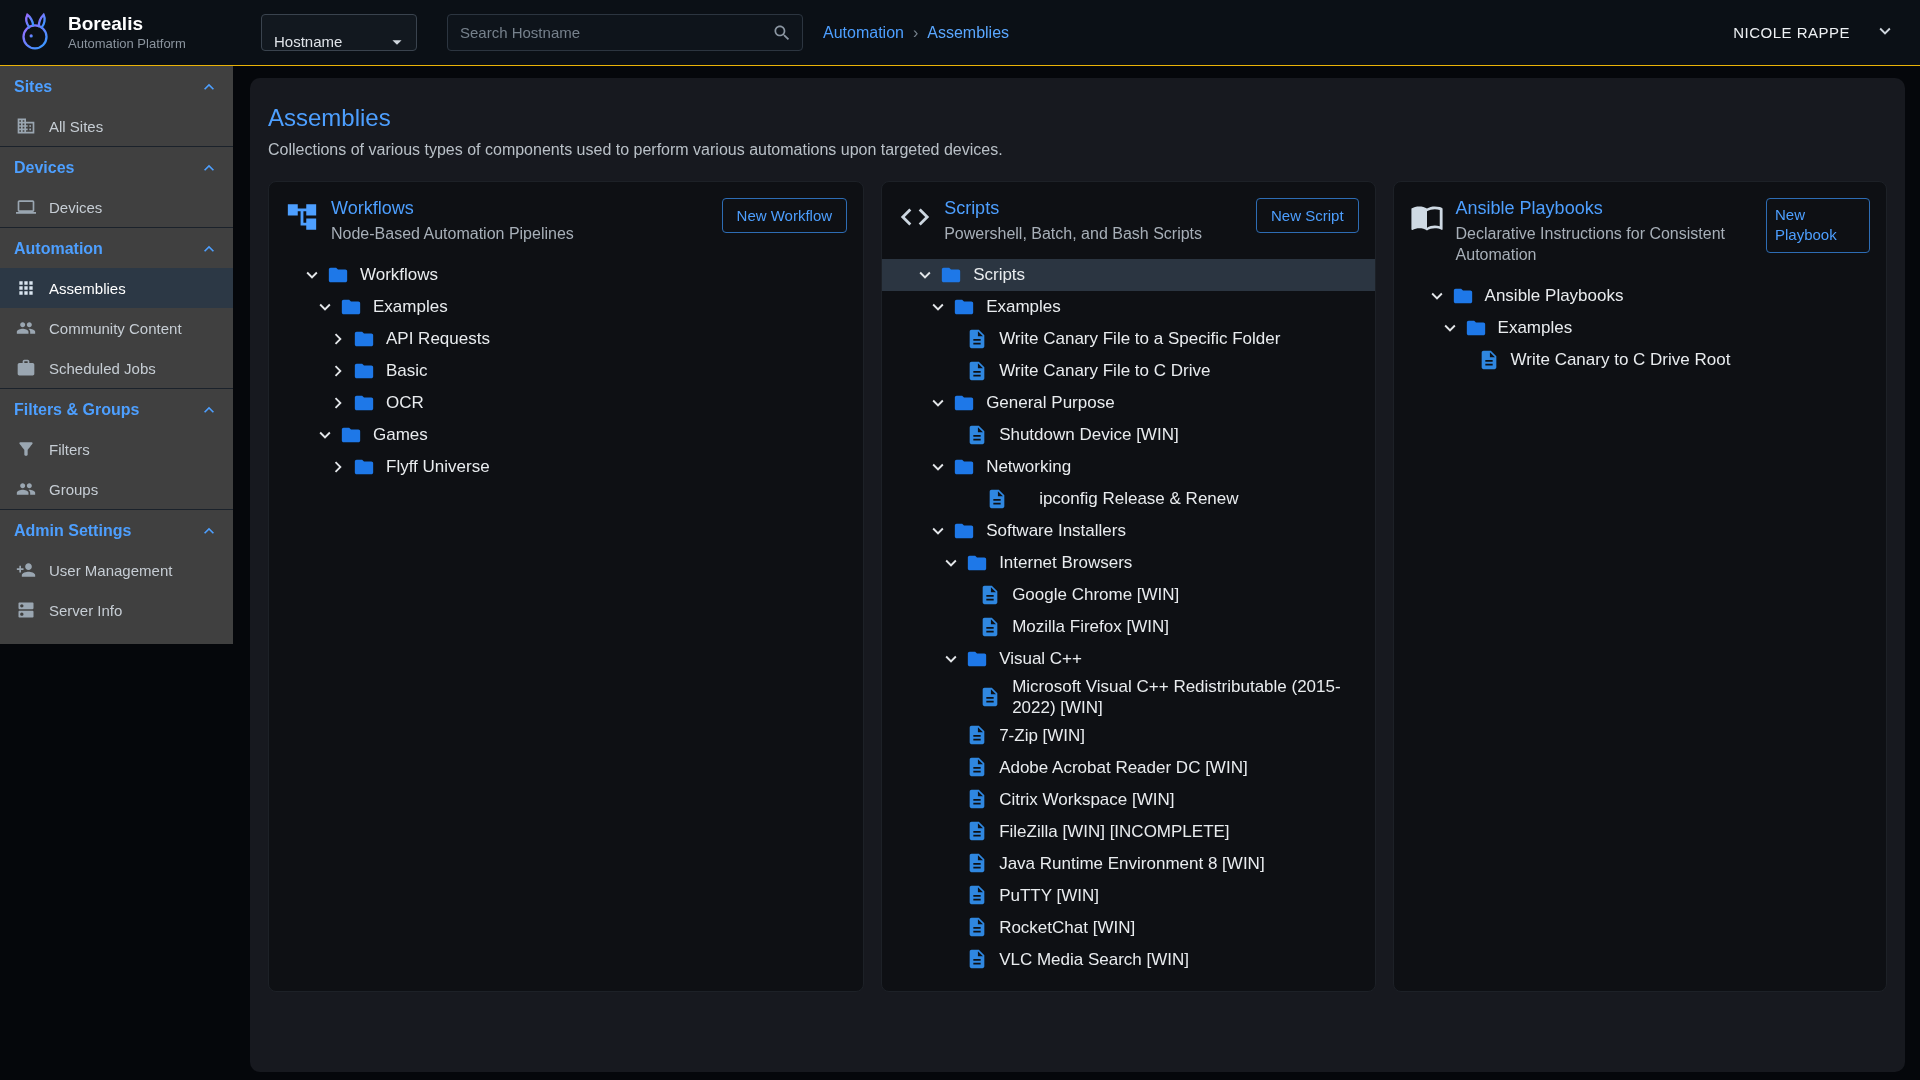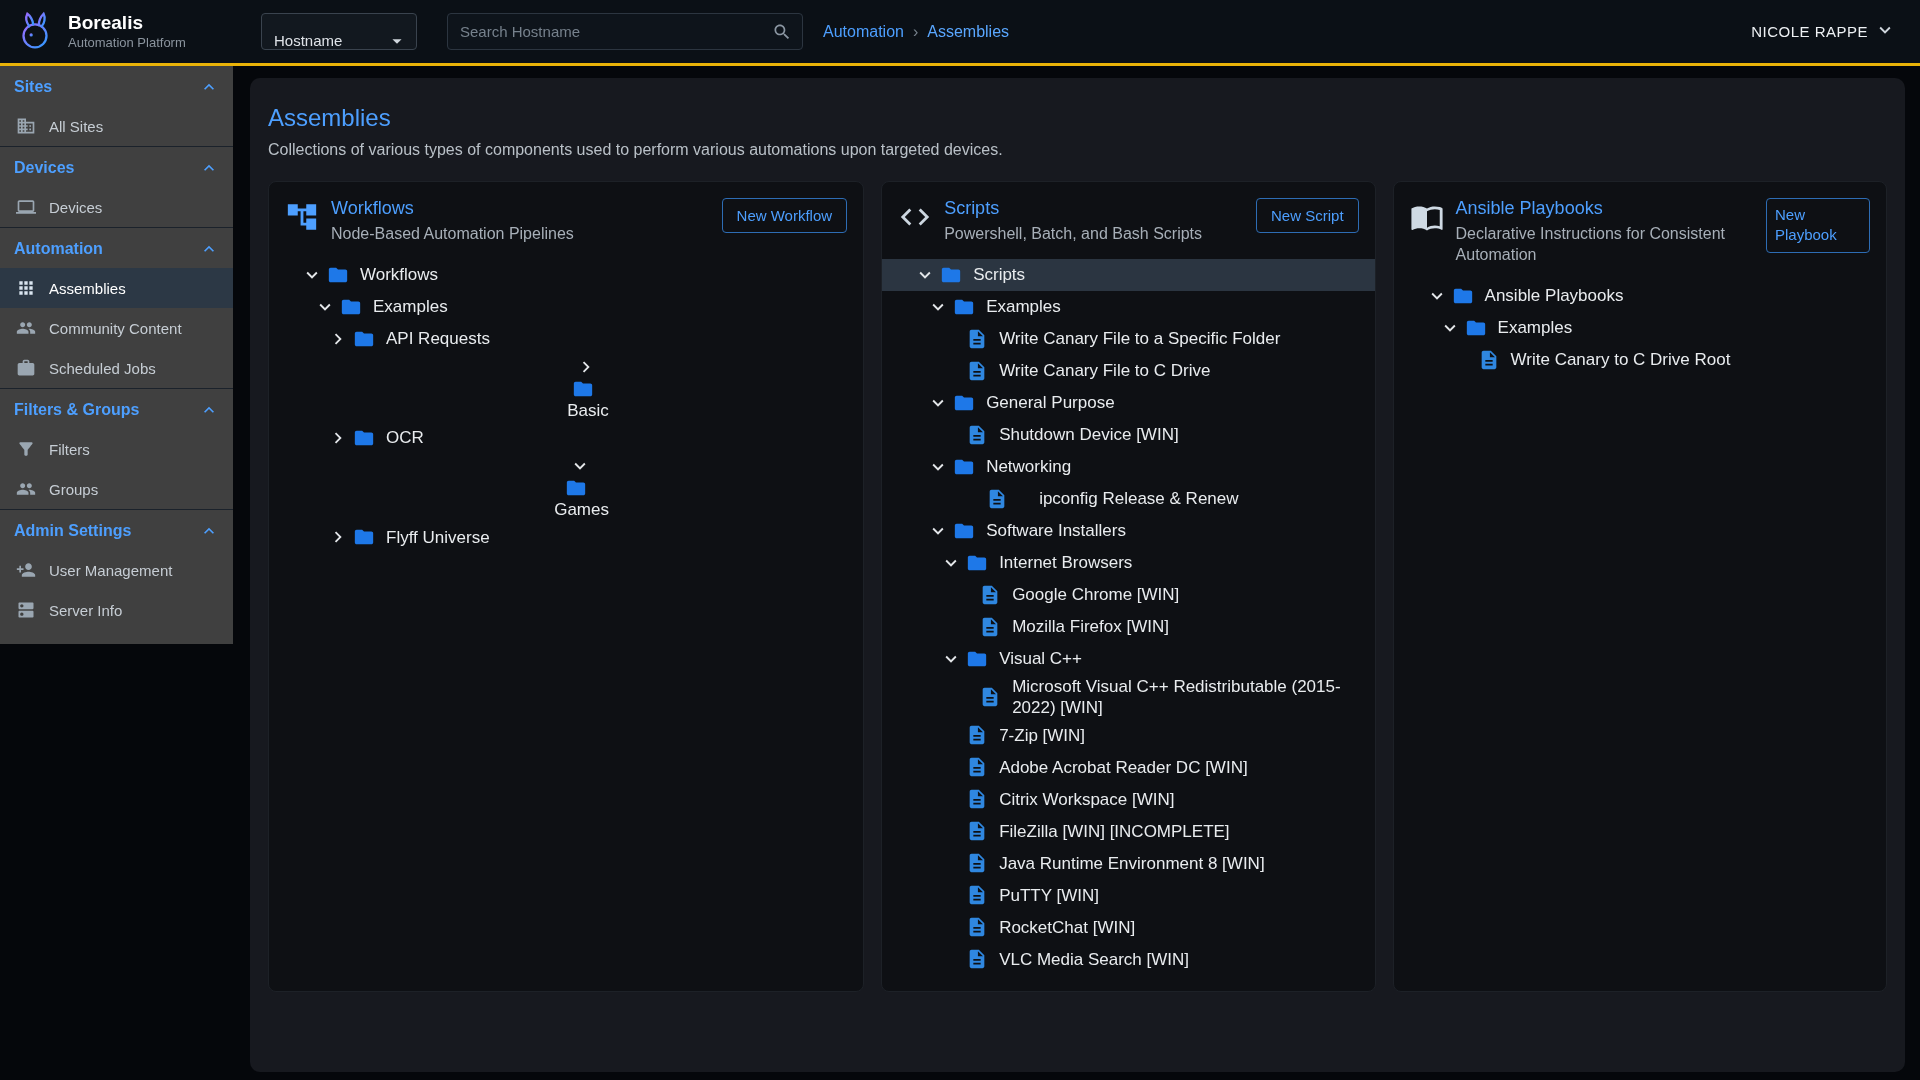--- a/index.html
+++ b/index.html
@@ -5,21 +5,21 @@
   * { box-sizing: border-box; }
   html,body { margin:0; padding:0; }
   body {
     width:1920px; height:1080px; overflow:hidden;
     background:#05070b; color:#e8eaed;
     font-family:"Liberation Sans", sans-serif;
   }
   
   .topbar {
     height:66px; background:#0b1016; display:flex; align-items:center;
-    border-bottom:3px solid #eab308;
+    border-bottom:1px solid #eab308;
   }
   .brand { width:233px; flex:none; display:flex; align-items:center; gap:10px; padding-left:12px; }
   .logo { width:46px; height:46px; display:inline-flex; }
   .logo svg { width:46px; height:46px; }
   .brand-title { font-size:19px; font-weight:bold; color:#ffffff; line-height:1.1; }
   .brand-sub { font-size:13px; color:#8b949e; margin-top:2px; }
   .hostname-select {
     margin-left:28px; width:156px; height:37px; border:1px solid #3a434e; border-radius:4px;
     background:#12181f; display:flex; align-items:center; padding:18px 8px 0 12px;
     font-size:15px; color:#dfe3e8; cursor:pointer;
@@ -34,21 +34,21 @@
     flex:1; background:transparent; border:none; outline:none; color:#dfe3e8;
     font-size:15px; font-family:"Liberation Sans", sans-serif;
   }
   .searchbox input::placeholder { color:#76818c; }
   .search-ic { display:inline-flex; }
   .search-ic svg { width:20px; height:20px; fill:#8b96a2; }
   .breadcrumb { margin-left:20px; display:flex; align-items:center; gap:9px; font-size:16px; }
   .breadcrumb a { color:#4d9fff; text-decoration:none; cursor:pointer; }
   .breadcrumb a.active { color:#5aa7ff; font-weight:500; }
   .breadcrumb .sep { color:#76818c; font-size:16px; }
-  .user { margin-left:auto; margin-right:24px; display:flex; align-items:center; gap:6px;
+  .user { margin-left:auto; margin-right:24px; display:flex; align-items:center; gap:24px;
           font-size:15px; font-weight:500; letter-spacing:0.5px; color:#eef1f4; cursor:pointer; }
   .user .chev svg { width:22px; height:22px; fill:#cfd6dd; }
   
   .body { display:flex; height:1014px; align-items:flex-start; }
   .sidebar { width:233px; flex:none; background:#404040; padding-bottom:14px; }
   .section + .section { border-top:1px solid #1b222b; }
   .section-header {
     display:flex; align-items:center; justify-content:space-between;
     padding:11px 14px 9px 14px; color:#4d9fff; font-size:16px; font-weight:bold; cursor:pointer;
   }
@@ -343,21 +343,21 @@
                       <path d="M10 6 8.59 7.41 13.17 12l-4.58 4.59L10 18l6-6z"></path>
                     </svg>
                   </span>
                   <span class="tree-icon folder">
                     <svg viewBox="0 0 24 24">
                       <path d="M10 4H4c-1.1 0-1.99.9-1.99 2L2 18c0 1.1.9 2 2 2h16c1.1 0 2-.9 2-2V8c0-1.1-.9-2-2-2h-8l-2-2z"></path>
                     </svg>
                   </span>
                   <span class="tree-label">API Requests</span>
                 </div>
-                <div class="tree-row" style="padding-left: 58px; flex-direction: column;">
+                <div class="tree-row" style="padding-left: 58px;">
                   <span class="tree-chevron">
                     <svg viewBox="0 0 24 24">
                       <path d="M10 6 8.59 7.41 13.17 12l-4.58 4.59L10 18l6-6z"></path>
                     </svg>
                   </span>
                   <span class="tree-icon folder">
                     <svg viewBox="0 0 24 24">
                       <path d="M10 4H4c-1.1 0-1.99.9-1.99 2L2 18c0 1.1.9 2 2 2h16c1.1 0 2-.9 2-2V8c0-1.1-.9-2-2-2h-8l-2-2z"></path>
                     </svg>
                   </span>
@@ -369,21 +369,21 @@
                       <path d="M10 6 8.59 7.41 13.17 12l-4.58 4.59L10 18l6-6z"></path>
                     </svg>
                   </span>
                   <span class="tree-icon folder">
                     <svg viewBox="0 0 24 24">
                       <path d="M10 4H4c-1.1 0-1.99.9-1.99 2L2 18c0 1.1.9 2 2 2h16c1.1 0 2-.9 2-2V8c0-1.1-.9-2-2-2h-8l-2-2z"></path>
                     </svg>
                   </span>
                   <span class="tree-label">OCR</span>
                 </div>
-                <div class="tree-row" style="padding-left: 45px; flex-direction: column;">
+                <div class="tree-row" style="padding-left: 45px;">
                   <span class="tree-chevron">
                     <svg viewBox="0 0 24 24">
                       <path d="M7.41 8.59 12 13.17l4.59-4.58L18 10l-6 6-6-6z"></path>
                     </svg>
                   </span>
                   <span class="tree-icon folder">
                     <svg viewBox="0 0 24 24">
                       <path d="M10 4H4c-1.1 0-1.99.9-1.99 2L2 18c0 1.1.9 2 2 2h16c1.1 0 2-.9 2-2V8c0-1.1-.9-2-2-2h-8l-2-2z"></path>
                     </svg>
                   </span>

